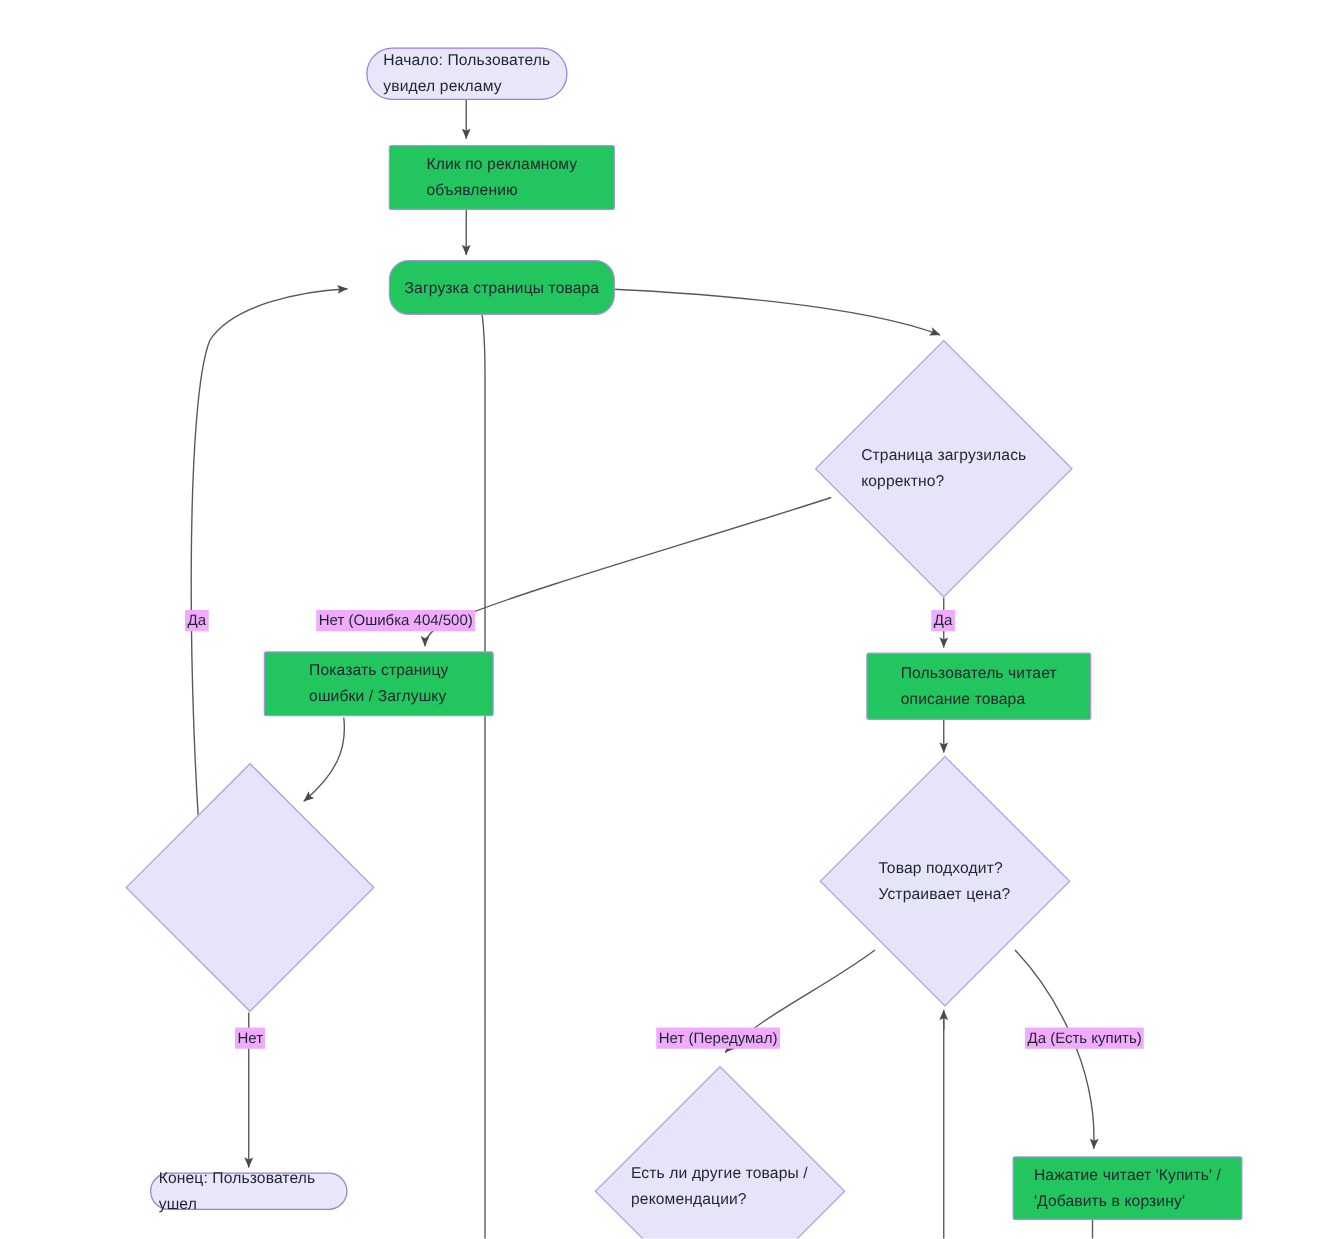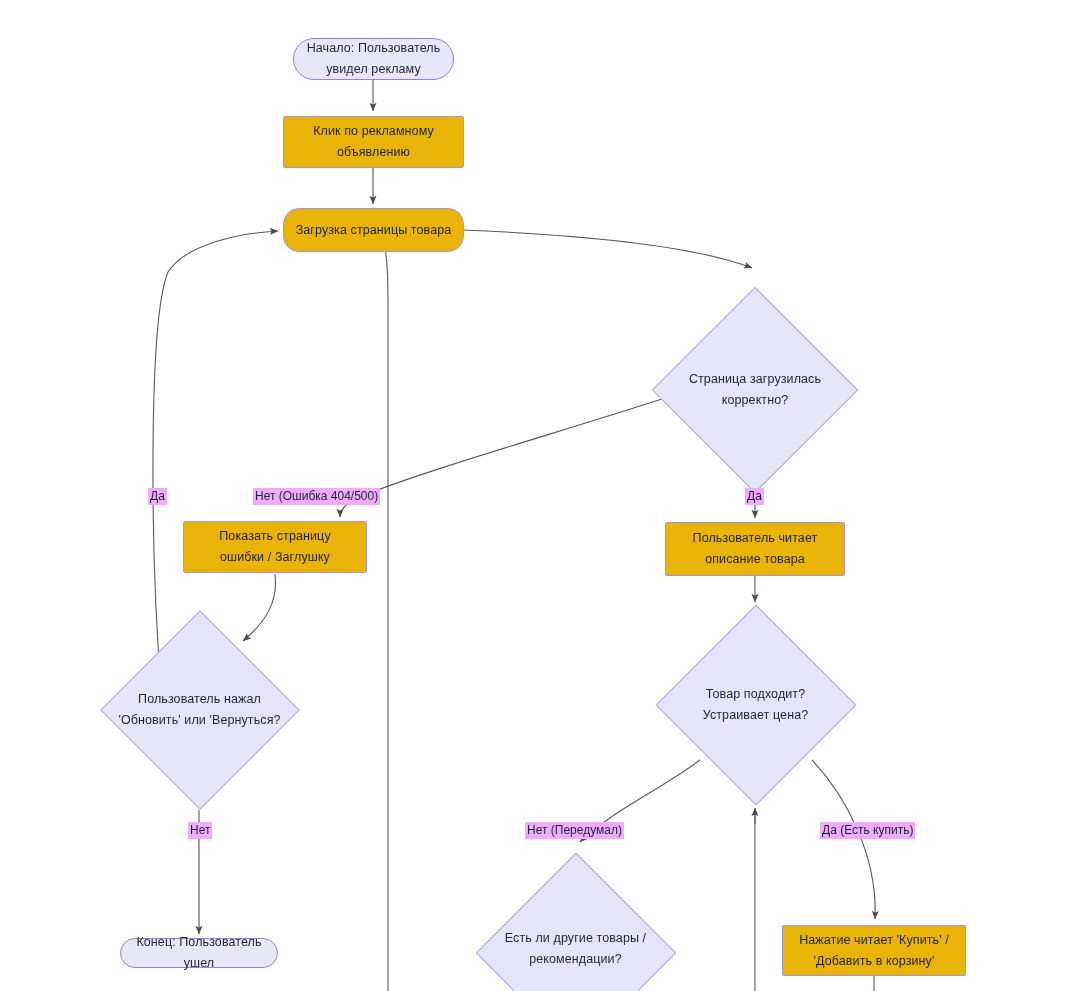--- a/index.html
+++ b/index.html
@@ -24,37 +24,37 @@
     width: 1073px;
     height: 991px;
     pointer-events: none;
   }
   .node {
     position: absolute;
     box-sizing: border-box;
     display: flex;
     align-items: center;
     justify-content: center;
-    text-align: center;
     color: #1f2430;
     font-size: 12.5px;
     line-height: 21px;
     letter-spacing: 0.1px;
   }
   .node .txt {
     position: relative;
     z-index: 2;
     padding: 0 6px;
     white-space: pre-line;
   }
   
   .n-process {
-    background: #eab308;
+    background: #22c55e;
     border: 1px solid #a396e0;
     border-radius: 2px;
+    margin-left: 28px;
   }
   
   .n-terminal {
     background: #e8e7fa;
     border: 1px solid #9a7fd6;
     border-radius: 999px;
   }
   
   .n-decision {
     background: transparent;
@@ -135,35 +135,33 @@
 
   <div class="node n-process" style="left:283px; top:116px; width:181px; height:52px;">
     <span class="txt">Клик по рекламному
 объявлению</span>
   </div>
 
   <div class="node n-process" style="left:283px; top:208px; width:181px; height:44px;border-radius:16px;">
     <span class="txt">Загрузка страницы товара</span>
   </div>
 
-  <div class="node n-decision" style="left:655px; top:288px; width:200px; height:204px;">
+  <div class="node n-decision" style="left:655px; top:273px; width:200px; height:204px;">
     <span class="dia" style="width:144px; height:144px;"></span>
     <span class="txt">Страница загрузилась
 корректно?</span>
   </div>
 
   <div class="node n-process" style="left:183px; top:521px; width:184px; height:52px;">
     <span class="txt">Показать страницу
 ошибки / Заглушку</span>
   </div>
 
   <div class="node n-decision" style="left:103px; top:610px; width:193px; height:200px;">
     <span class="dia" style="width:139px; height:139px;"></span>
-    <span class="txt">Пользователь нажал
-'Обновить' или 'Вернуться?</span>
   </div>
 
   <div class="node n-terminal" style="left:120px; top:938px; width:158px; height:30px;">
     <span class="txt">Конец: Пользователь ушел</span>
   </div>
 
   <div class="node n-process" style="left:665px; top:522px; width:180px; height:54px;">
     <span class="txt">Пользователь читает
 описание товара</span>
   </div>

